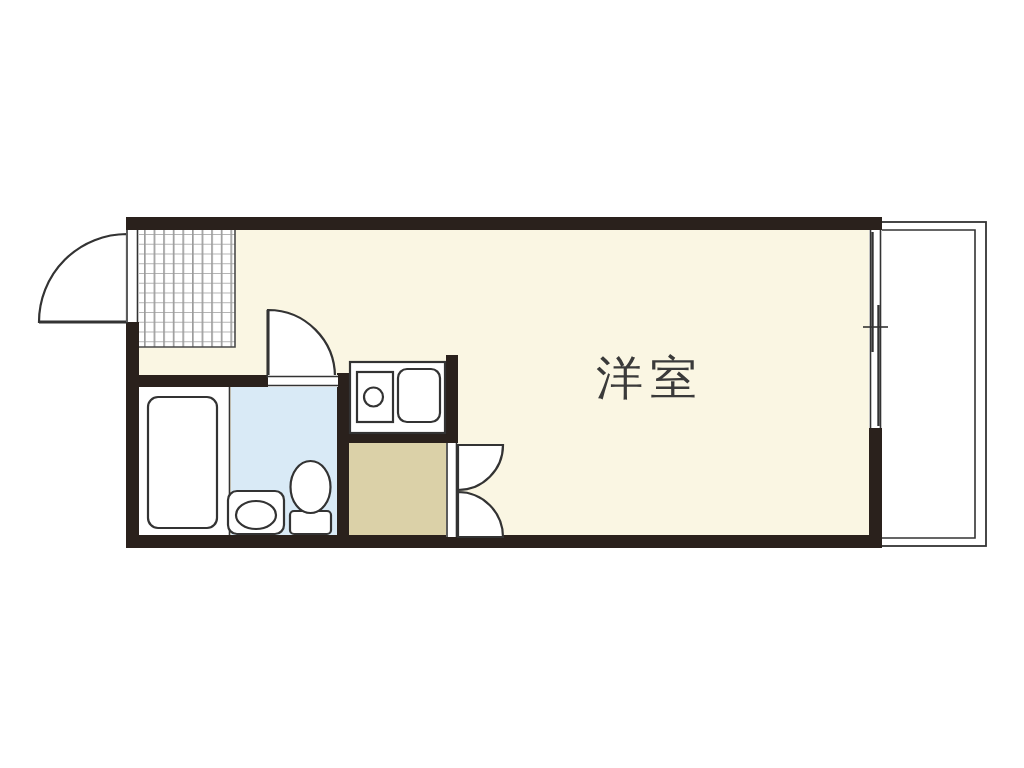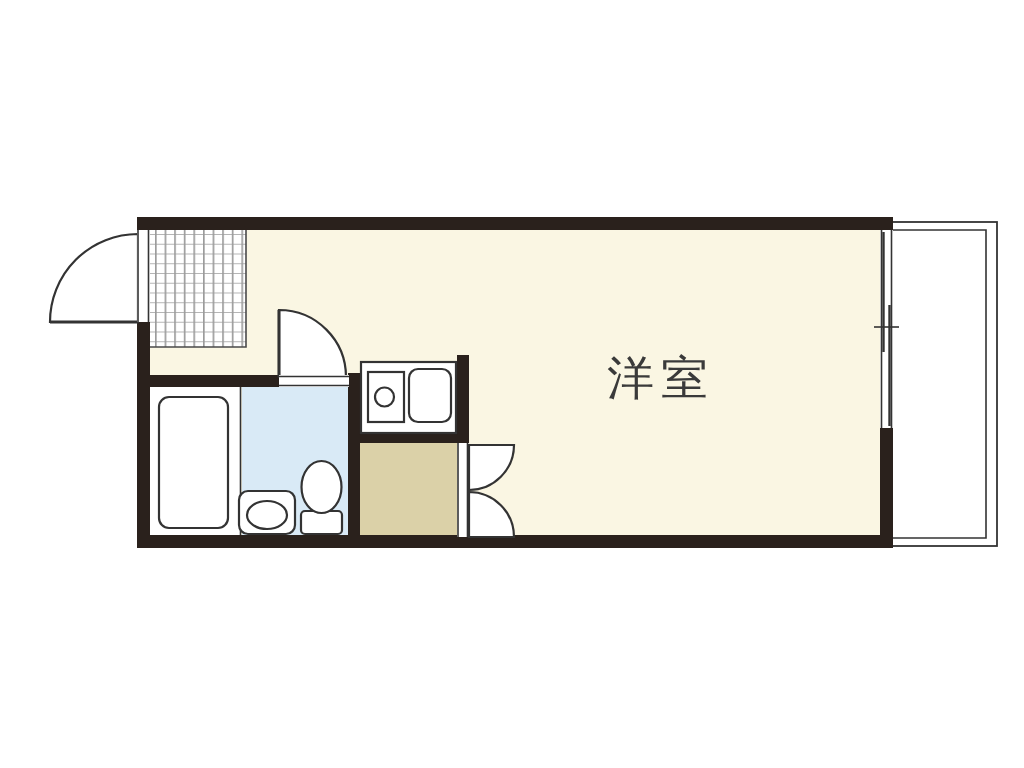--- a/index.html
+++ b/index.html
@@ -1,18 +1,18 @@
 <!DOCTYPE html>
 <html style="--bg: #ffffff; --wall: #2a211c; --floor-main: #faf6e3; --floor-bath: #ffffff; --floor-wash: #d9eaf6; --floor-closet: #dbd1a8; --line: #333333; --line-soft: #5a5a5a; --grid-line: #9b9b9b; --label: #3a3a3a;"><head>
 <meta charset="utf-8">
 <style>
   html,body{margin:0;padding:0;background:var(--bg,#fff);}
   body{width:1024px;height:768px;overflow:hidden;
        font-family:"Liberation Sans","DejaVu Sans",sans-serif;}
-  .stage{position:relative;width:956px;height:768px;background:var(--bg,#fff);padding-left:11px;}
+  .stage{position:relative;width:956px;height:768px;background:var(--bg,#fff);}
   svg{display:block;}
 
   .wall      {fill:var(--wall,#2a211c);stroke:none;}
   .floor-main{fill:var(--floor-main,#faf6e3);}
   .floor-bath{fill:var(--floor-bath,#ffffff);stroke:var(--line,#333);stroke-width:0;}
   .floor-wash{fill:var(--floor-wash,#d9eaf6);}
   .floor-clos{fill:var(--floor-closet,#dbd1a8);}
   .balcony-outer{fill:#ffffff;stroke:var(--line,#333);stroke-width:1.8;}
   .thinline {stroke:var(--line,#333);stroke-width:1.6;fill:none;}
   .fixture  {fill:#ffffff;stroke:var(--line,#333);stroke-width:2.2;}

